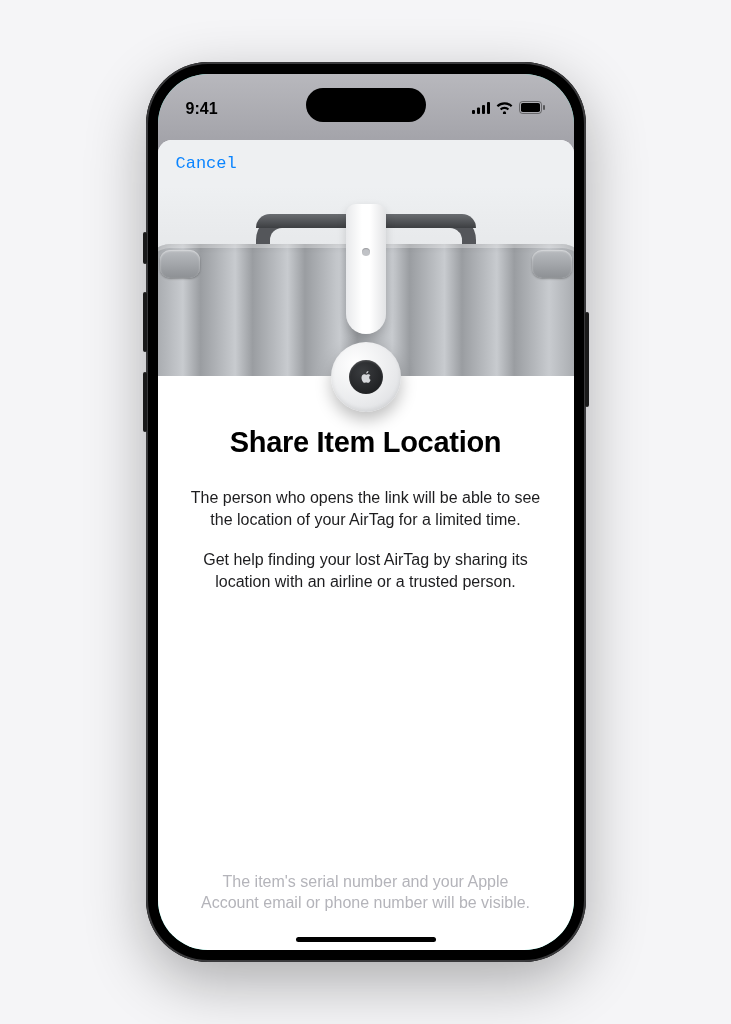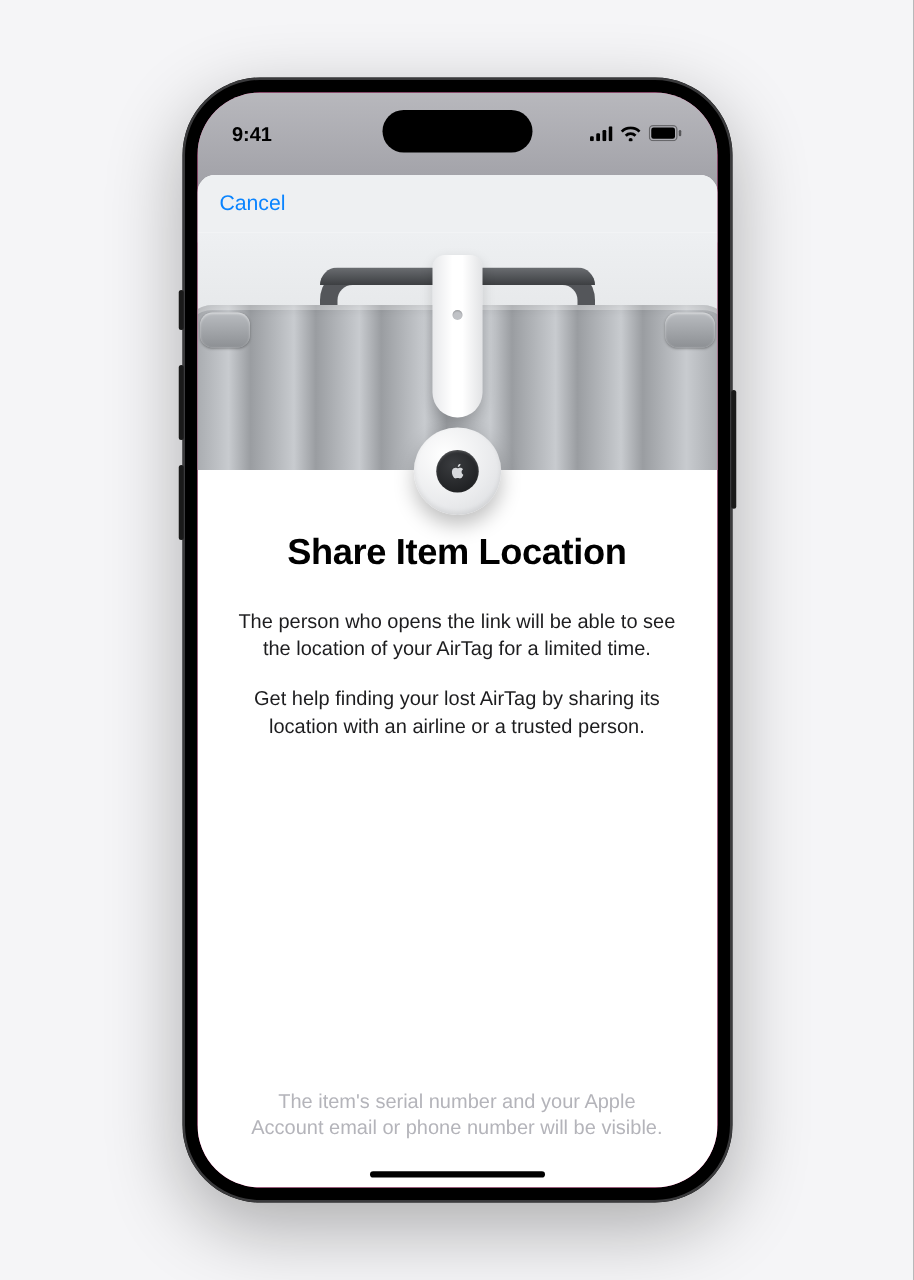--- a/index.html
+++ b/index.html
@@ -20,21 +20,21 @@
       box-shadow: 0 20px 60px rgba(0,0,0,0.3), inset 0 0 0 2px #3a3a3c;
     }
     .side-btn { position: absolute; background: #1a1a1a; border-radius: 2px; }
     .side-btn.l1 { left: -3px; top: 170px; width: 4px; height: 32px; }
     .side-btn.l2 { left: -3px; top: 230px; width: 4px; height: 60px; }
     .side-btn.l3 { left: -3px; top: 310px; width: 4px; height: 60px; }
     .side-btn.r1 { right: -3px; top: 250px; width: 4px; height: 95px; }
 
     .screen {
       width: 100%; height: 100%;
-      background: #ec4899;
+      background: #5eead4;
       border-radius: 50px;
       overflow: hidden;
       position: relative;
       display: flex; flex-direction: column;
     }
 
     
     .island {
       position: absolute; top: 14px; left: 50%; transform: translateX(-50%);
       width: 120px; height: 34px;
@@ -71,21 +71,21 @@
     .sheet-header {
       height: 46px;
       background: #eef0f2;
       display: flex; align-items: center;
       padding: 0 18px;
     }
     .cancel-btn {
       color: #0a84ff;
       font-size: 17px;
       background: none; border: none;
-      font-family: Liberation Sans, sans-serif;
+      font-family: Liberation Mono, monospace;
       padding: 4px 0;
     }
 
     
     .hero {
       height: 190px;
       background: linear-gradient(#eef0f2, #d8dadc);
       position: relative;
       overflow: visible;
     }

